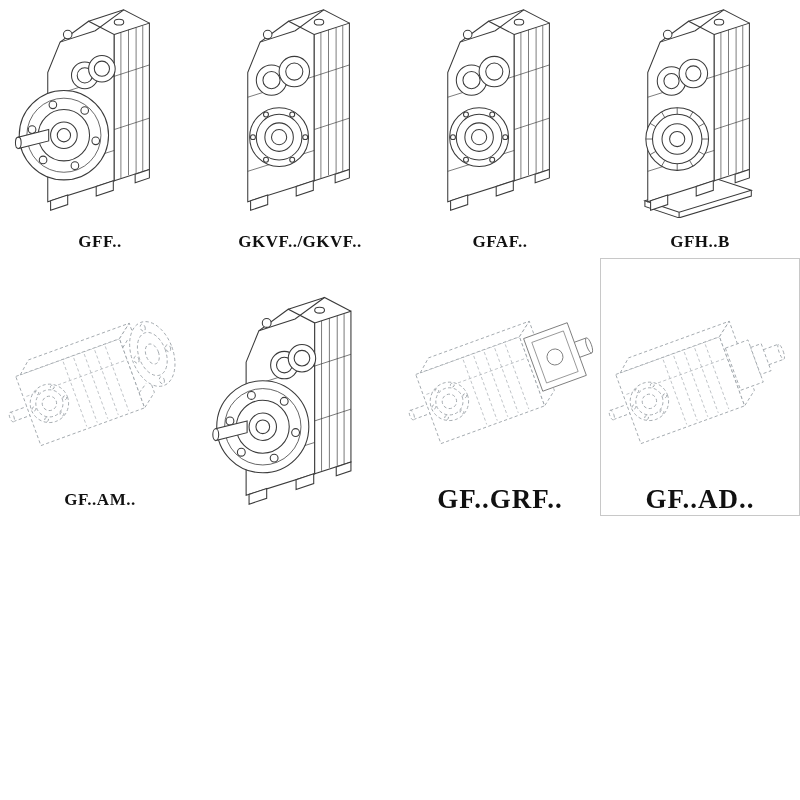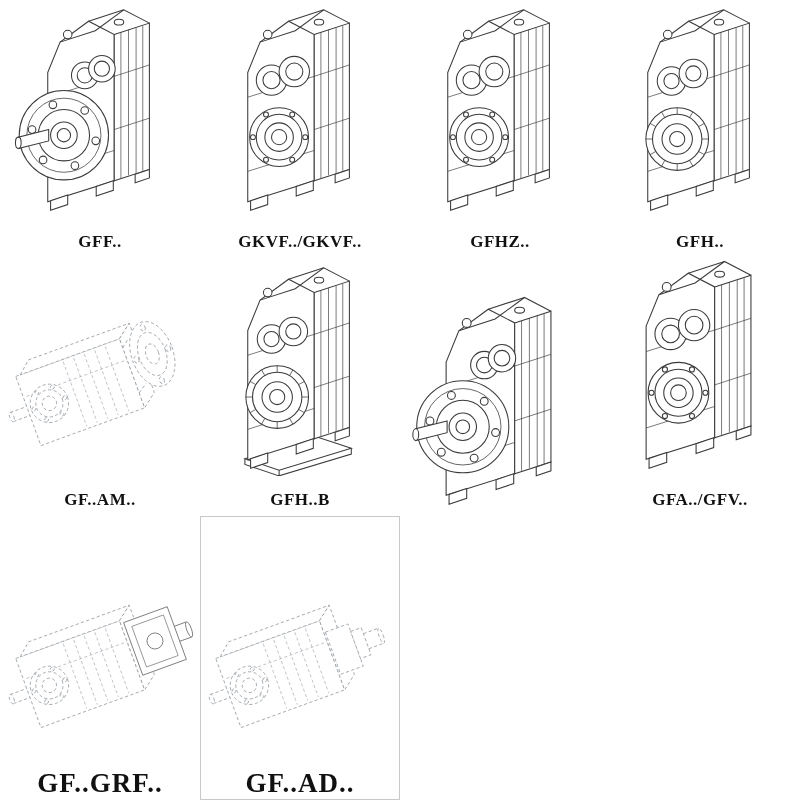--- a/index.html
+++ b/index.html
@@ -192,84 +192,62 @@
 
   <figure class="cell">
     <div class="art">
       <svg class="drawing" width="190" height="233" viewBox="0 0 200 245">
         <g stroke="#3b3b3b" stroke-width="1.1" fill="none">
           <use href="#upright-body"></use>
             <use href="#ov-hollow"></use>
         </g>
       </svg>
     </div>
-    <figcaption class="label">GFHZ..</figcaption>
-  </figure>
-
-
-  <figure class="cell">
-    <div class="art">
-      <svg class="drawing" width="190" height="233" viewBox="0 0 200 245">
-        <g stroke="#3b3b3b" stroke-width="1.1" fill="none">
-          <use href="#upright-body"></use>
+    <figcaption class="label">GFAF..</figcaption>
+  </figure>
+
+
+
+  <figure class="cell">
+    <div class="art">
+      <svg class="drawing" width="190" height="233" viewBox="0 0 200 245">
+        <g stroke="#3b3b3b" stroke-width="1.1" fill="none">
+          <use href="#ov-base"></use>
+            <use href="#upright-body"></use>
             <use href="#ov-gfh"></use>
         </g>
       </svg>
     </div>
-    <figcaption class="label">GFH..</figcaption>
+    <figcaption class="label">GFH..B</figcaption>
   </figure>
 
   <figure class="cell">
     <div class="art">
       <svg class="drawing" width="200" height="184" viewBox="0 0 250 230">
         <g transform="rotate(-20 120 118)" stroke="#9aa0a6" stroke-width="1" fill="none" stroke-dasharray="4 3">
           <use href="#flat-body"></use>
             <use href="#ov-am"></use>
         </g>
       </svg>
     </div>
     <figcaption class="label">GF..AM..</figcaption>
   </figure>
 
-  <figure class="cell">
-    <div class="art">
-      <svg class="drawing" width="190" height="233" viewBox="0 0 200 245">
-        <g stroke="#3b3b3b" stroke-width="1.1" fill="none">
-          <use href="#ov-base"></use>
-            <use href="#upright-body"></use>
-            <use href="#ov-gfh"></use>
-        </g>
-      </svg>
-    </div>
-    <figcaption class="label">GFH..B</figcaption>
-  </figure>
-
 
   <figure class="cell">
     <div class="art">
       <svg class="drawing" width="196" height="240" viewBox="0 0 200 245">
         <g stroke="#3b3b3b" stroke-width="1.1" fill="none">
           <use href="#upright-body"></use>
             <use href="#ov-flange"></use>
         </g>
       </svg>
     </div>
   </figure>
 
-  <figure class="cell">
-    <div class="art">
-      <svg class="drawing" width="196" height="240" viewBox="0 0 200 245">
-        <g stroke="#3b3b3b" stroke-width="1.1" fill="none">
-          <use href="#upright-body"></use>
-            <use href="#ov-hollow"></use>
-        </g>
-      </svg>
-    </div>
-    <figcaption class="label">GFA../GFV..</figcaption>
-  </figure>
 
   <figure class="cell">
     <div class="art">
       <svg class="drawing" width="200" height="184" viewBox="0 0 250 230">
         <g transform="rotate(-20 120 118)" stroke="#9aa0a6" stroke-width="1" fill="none" stroke-dasharray="4 3">
           <use href="#flat-body"></use>
         </g>
         <g transform="rotate(-20 120 118)" stroke="#6f6f6f" stroke-width="1" fill="none">
           <use href="#ov-grf"></use>
         </g>

